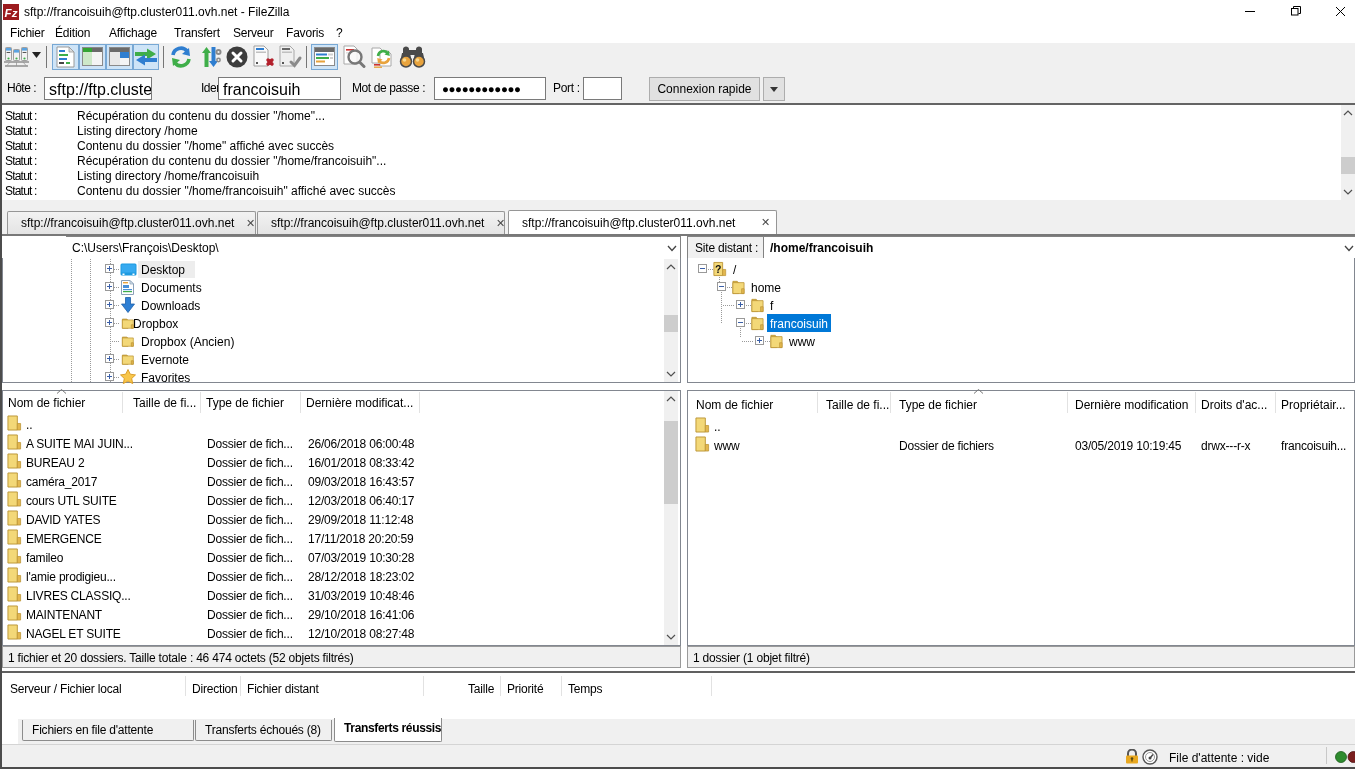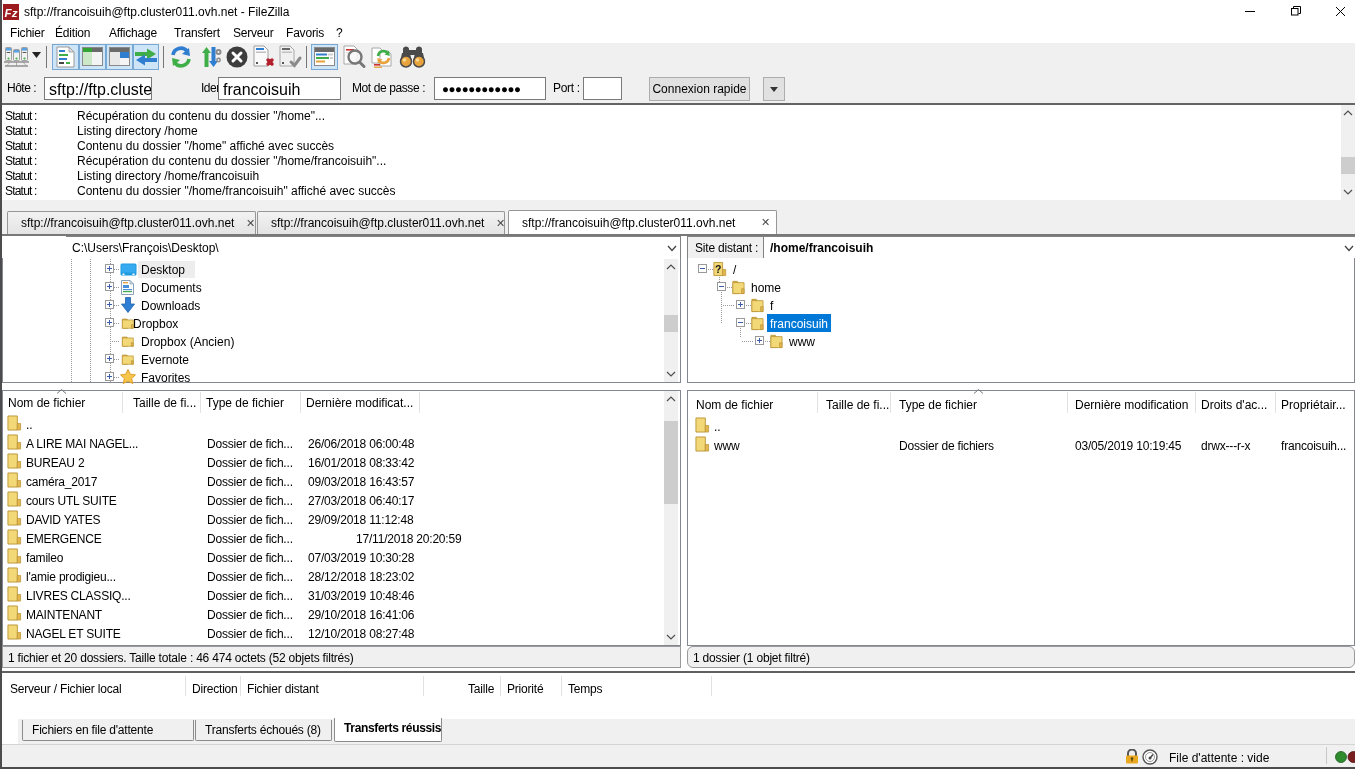--- a/index.html
+++ b/index.html
@@ -251,21 +251,21 @@
 
 <div class="abs" id="quick"></div>
 <div class="txt" style="left:7px;top:81px;letter-spacing:-0.5px;">Hôte :</div>
 <div class="qinput" style="left:44px;width:108px;">sftp://ftp.cluster011</div>
 <div class="txt" style="left:163px;top:81px;letter-spacing:-0.5px;margin-left:38px;">Identifiant :</div>
 <div class="qinput" style="left:218px;width:123px;">francoisuih</div>
 <div class="txt" style="left:352px;top:81px;letter-spacing:-0.4px;">Mot de passe :</div>
 <div class="qinput" style="left:434px;width:112px;font-size:11.5px;letter-spacing:-0.4px;padding-top:5px;padding-left:7px;">●●●●●●●●●●●●</div>
 <div class="txt" style="left:553px;top:81px;letter-spacing:-0.3px;">Port :</div>
 <div class="qinput" style="left:583px;width:39px;"></div>
-<div class="abs" style="left:649px;top:77px;width:101px;height:24px;background:#e1e1e1;border:1px solid #adadad;text-align:center;padding-top:4px;">Connexion rapide</div>
+<div class="abs" style="left:649px;top:77px;width:111px;height:24px;background:#e1e1e1;border:1px solid #adadad;text-align:center;padding-top:4px;">Connexion rapide</div>
 <div class="abs" style="left:763px;top:77px;width:22px;height:24px;background:#e1e1e1;border:1px solid #adadad;">
 <svg style="position:absolute;left:6px;top:9px;" width="9" height="6" viewBox="0 0 9 6">
       <path d="M0 0 L8 0 L4 5 Z" fill="#333"></path>
     </svg>
 </div>
 <div class="abs" id="qcsep"></div>
 
 <div class="abs" id="log"></div>
 <div class="logline" style="letter-spacing:-0.8px;left:5px;top:109px;">Statut :</div>
 <div class="logline" style="left:77px;top:109px;">Récupération du contenu du dossier "/home"...</div>
@@ -461,21 +461,21 @@
 
 <svg class="abs" style="left:7px;top:415px;" width="15" height="16" viewBox="0 0 16 17">
     <path d="M1 1 L11 1 L11 16 L1 16 Z" fill="#f3d878" stroke="#bb9434"></path>
     <path d="M11 9 L14.5 9 L14.5 16 L11 16Z" fill="#e3b74f" stroke="#bb9434" stroke-width="0.8"></path>
   </svg>
 <div class="row" style="left:26px;top:418px;">..</div>
 <svg class="abs" style="left:7px;top:434px;" width="15" height="16" viewBox="0 0 16 17">
     <path d="M1 1 L11 1 L11 16 L1 16 Z" fill="#f3d878" stroke="#bb9434"></path>
     <path d="M11 9 L14.5 9 L14.5 16 L11 16Z" fill="#e3b74f" stroke="#bb9434" stroke-width="0.8"></path>
   </svg>
-<div class="row" style="left:26px;top:437px;">A LIRE MAI NAGEL...</div>
+<div class="row" style="left:26px;top:437px;">A SUITE MAI JUIN...</div>
 <div class="row" style="left:207px;top:437px;">Dossier de fich...</div>
 <div class="row" style="left:308px;top:437px;">26/06/2018 06:00:48</div>
 <svg class="abs" style="left:7px;top:453px;" width="15" height="16" viewBox="0 0 16 17">
     <path d="M1 1 L11 1 L11 16 L1 16 Z" fill="#f3d878" stroke="#bb9434"></path>
     <path d="M11 9 L14.5 9 L14.5 16 L11 16Z" fill="#e3b74f" stroke="#bb9434" stroke-width="0.8"></path>
   </svg>
 <div class="row" style="left:26px;top:456px;">BUREAU 2</div>
 <div class="row" style="left:207px;top:456px;">Dossier de fich...</div>
 <div class="row" style="left:308px;top:456px;">16/01/2018 08:33:42</div>
 <svg class="abs" style="left:7px;top:472px;" width="15" height="16" viewBox="0 0 16 17">
@@ -484,35 +484,35 @@
   </svg>
 <div class="row" style="left:26px;top:475px;">caméra_2017</div>
 <div class="row" style="left:207px;top:475px;">Dossier de fich...</div>
 <div class="row" style="left:308px;top:475px;">09/03/2018 16:43:57</div>
 <svg class="abs" style="left:7px;top:491px;" width="15" height="16" viewBox="0 0 16 17">
     <path d="M1 1 L11 1 L11 16 L1 16 Z" fill="#f3d878" stroke="#bb9434"></path>
     <path d="M11 9 L14.5 9 L14.5 16 L11 16Z" fill="#e3b74f" stroke="#bb9434" stroke-width="0.8"></path>
   </svg>
 <div class="row" style="left:26px;top:494px;">cours UTL SUITE</div>
 <div class="row" style="left:207px;top:494px;">Dossier de fich...</div>
-<div class="row" style="left:308px;top:494px;">27/03/2018 06:40:17</div>
+<div class="row" style="left:308px;top:494px;">12/03/2018 06:40:17</div>
 <svg class="abs" style="left:7px;top:510px;" width="15" height="16" viewBox="0 0 16 17">
     <path d="M1 1 L11 1 L11 16 L1 16 Z" fill="#f3d878" stroke="#bb9434"></path>
     <path d="M11 9 L14.5 9 L14.5 16 L11 16Z" fill="#e3b74f" stroke="#bb9434" stroke-width="0.8"></path>
   </svg>
 <div class="row" style="left:26px;top:513px;">DAVID YATES</div>
 <div class="row" style="left:207px;top:513px;">Dossier de fich...</div>
 <div class="row" style="left:308px;top:513px;">29/09/2018 11:12:48</div>
 <svg class="abs" style="left:7px;top:529px;" width="15" height="16" viewBox="0 0 16 17">
     <path d="M1 1 L11 1 L11 16 L1 16 Z" fill="#f3d878" stroke="#bb9434"></path>
     <path d="M11 9 L14.5 9 L14.5 16 L11 16Z" fill="#e3b74f" stroke="#bb9434" stroke-width="0.8"></path>
   </svg>
 <div class="row" style="left:26px;top:532px;">EMERGENCE</div>
 <div class="row" style="left:207px;top:532px;">Dossier de fich...</div>
-<div class="row" style="left:308px;top:532px;margin-left:48px;">17/11/2018 20:20:59</div>
+<div class="row" style="left:308px;top:532px;">17/11/2018 20:20:59</div>
 <svg class="abs" style="left:7px;top:548px;" width="15" height="16" viewBox="0 0 16 17">
     <path d="M1 1 L11 1 L11 16 L1 16 Z" fill="#f3d878" stroke="#bb9434"></path>
     <path d="M11 9 L14.5 9 L14.5 16 L11 16Z" fill="#e3b74f" stroke="#bb9434" stroke-width="0.8"></path>
   </svg>
 <div class="row" style="left:26px;top:551px;">famileo</div>
 <div class="row" style="left:207px;top:551px;">Dossier de fich...</div>
 <div class="row" style="left:308px;top:551px;">07/03/2019 10:30:28</div>
 <svg class="abs" style="left:7px;top:567px;" width="15" height="16" viewBox="0 0 16 17">
     <path d="M1 1 L11 1 L11 16 L1 16 Z" fill="#f3d878" stroke="#bb9434"></path>
     <path d="M11 9 L14.5 9 L14.5 16 L11 16Z" fill="#e3b74f" stroke="#bb9434" stroke-width="0.8"></path>
@@ -580,21 +580,21 @@
     <path d="M1 1 L11 1 L11 16 L1 16 Z" fill="#f3d878" stroke="#bb9434"></path>
     <path d="M11 9 L14.5 9 L14.5 16 L11 16Z" fill="#e3b74f" stroke="#bb9434" stroke-width="0.8"></path>
   </svg>
 <div class="row" style="left:714px;top:439px;">www</div>
 <div class="row" style="left:899px;top:439px;">Dossier de fichiers</div>
 <div class="row" style="left:1075px;top:439px;">03/05/2019 10:19:45</div>
 <div class="row" style="left:1201px;top:439px;">drwx---r-x</div>
 <div class="row" style="left:1281px;top:439px;">francoisuih...</div>
 
 <div class="abs statbar" style="left:2px;width:679px;">1 fichier et 20 dossiers. Taille totale : 46 474 octets (52 objets filtrés)</div>
-<div class="abs statbar" style="left:687px;width:668px;border-radius:6px;">1 dossier (1 objet filtré)</div>
+<div class="abs statbar" style="left:687px;width:668px;">1 dossier (1 objet filtré)</div>
 
 <div class="abs" id="qsep"></div>
 <div class="abs" id="queue">
   <div class="txt" style="left:8px;top:9px;letter-spacing:-0.2px;">Serveur / Fichier local</div>
   <div class="txt" style="left:190px;top:9px;letter-spacing:-0.2px;">Direction</div>
   <div class="txt" style="left:245px;top:9px;letter-spacing:-0.2px;">Fichier distant</div>
   <div class="txt" style="left:466px;top:9px;letter-spacing:-0.2px;">Taille</div>
   <div class="txt" style="left:505px;top:9px;letter-spacing:-0.2px;">Priorité</div>
   <div class="txt" style="left:566px;top:9px;letter-spacing:-0.2px;">Temps</div>
   <div class="hdrsep" style="left:183px;top:3px;height:20px;"></div>

